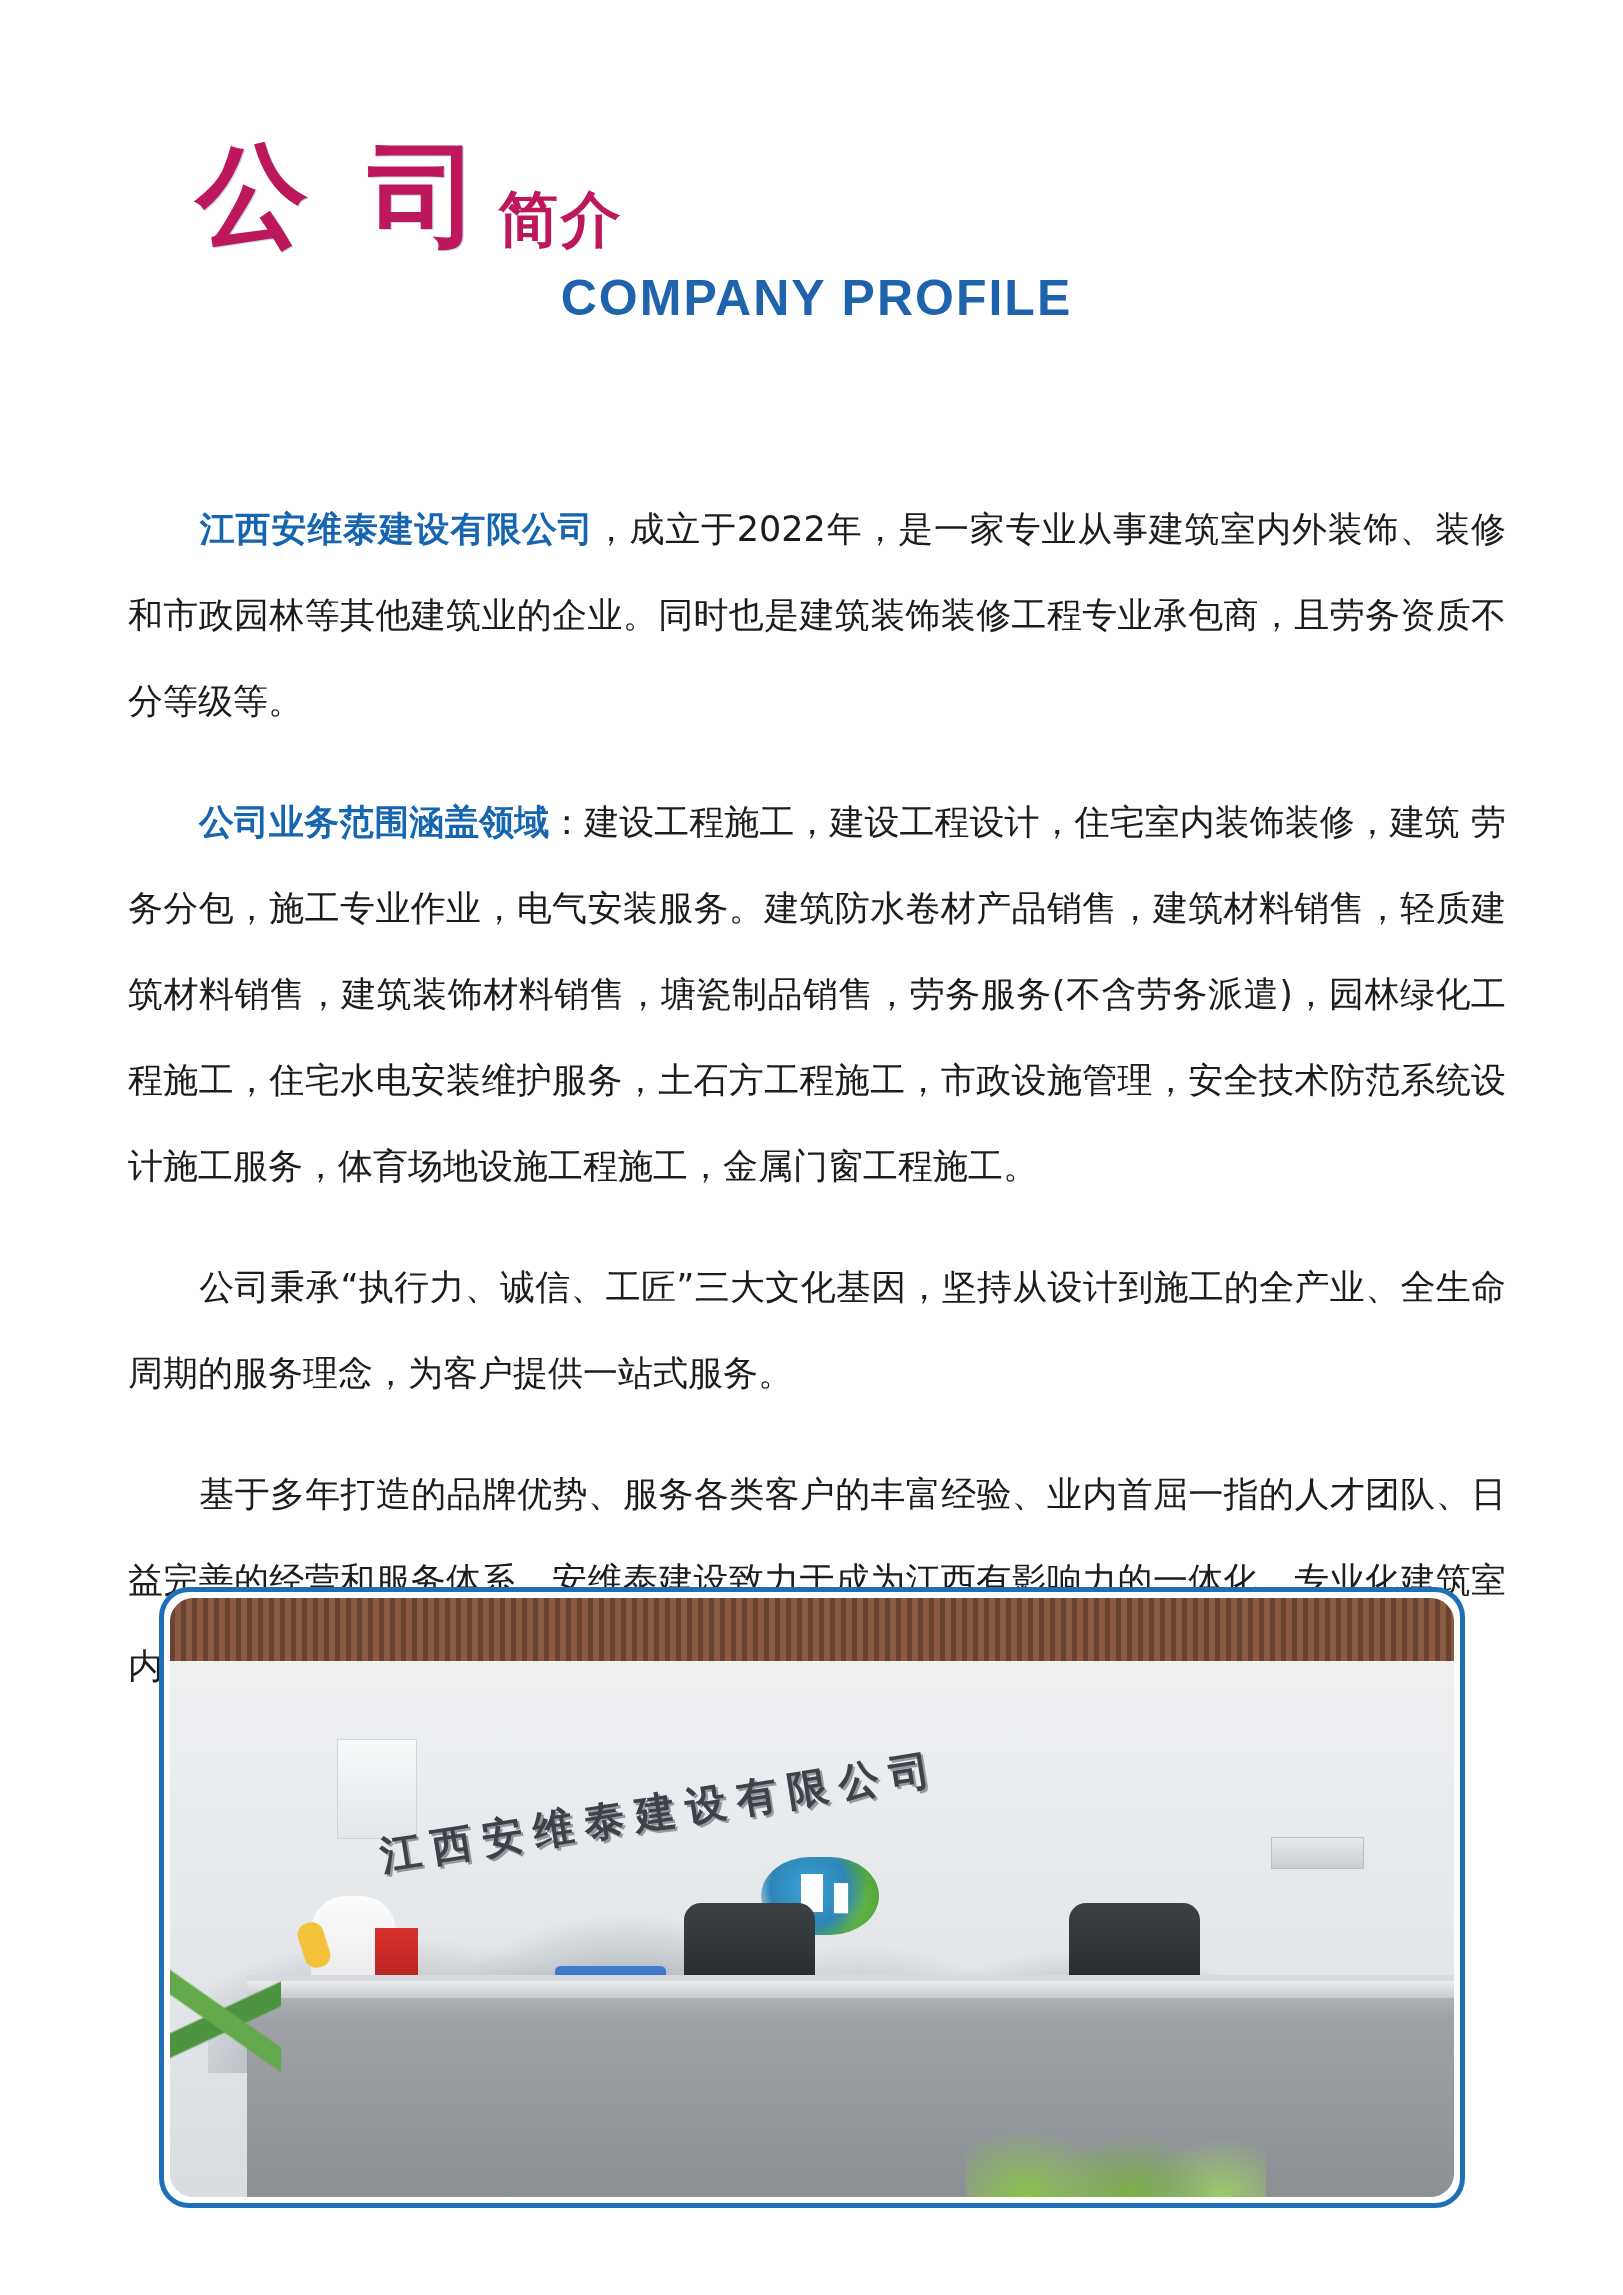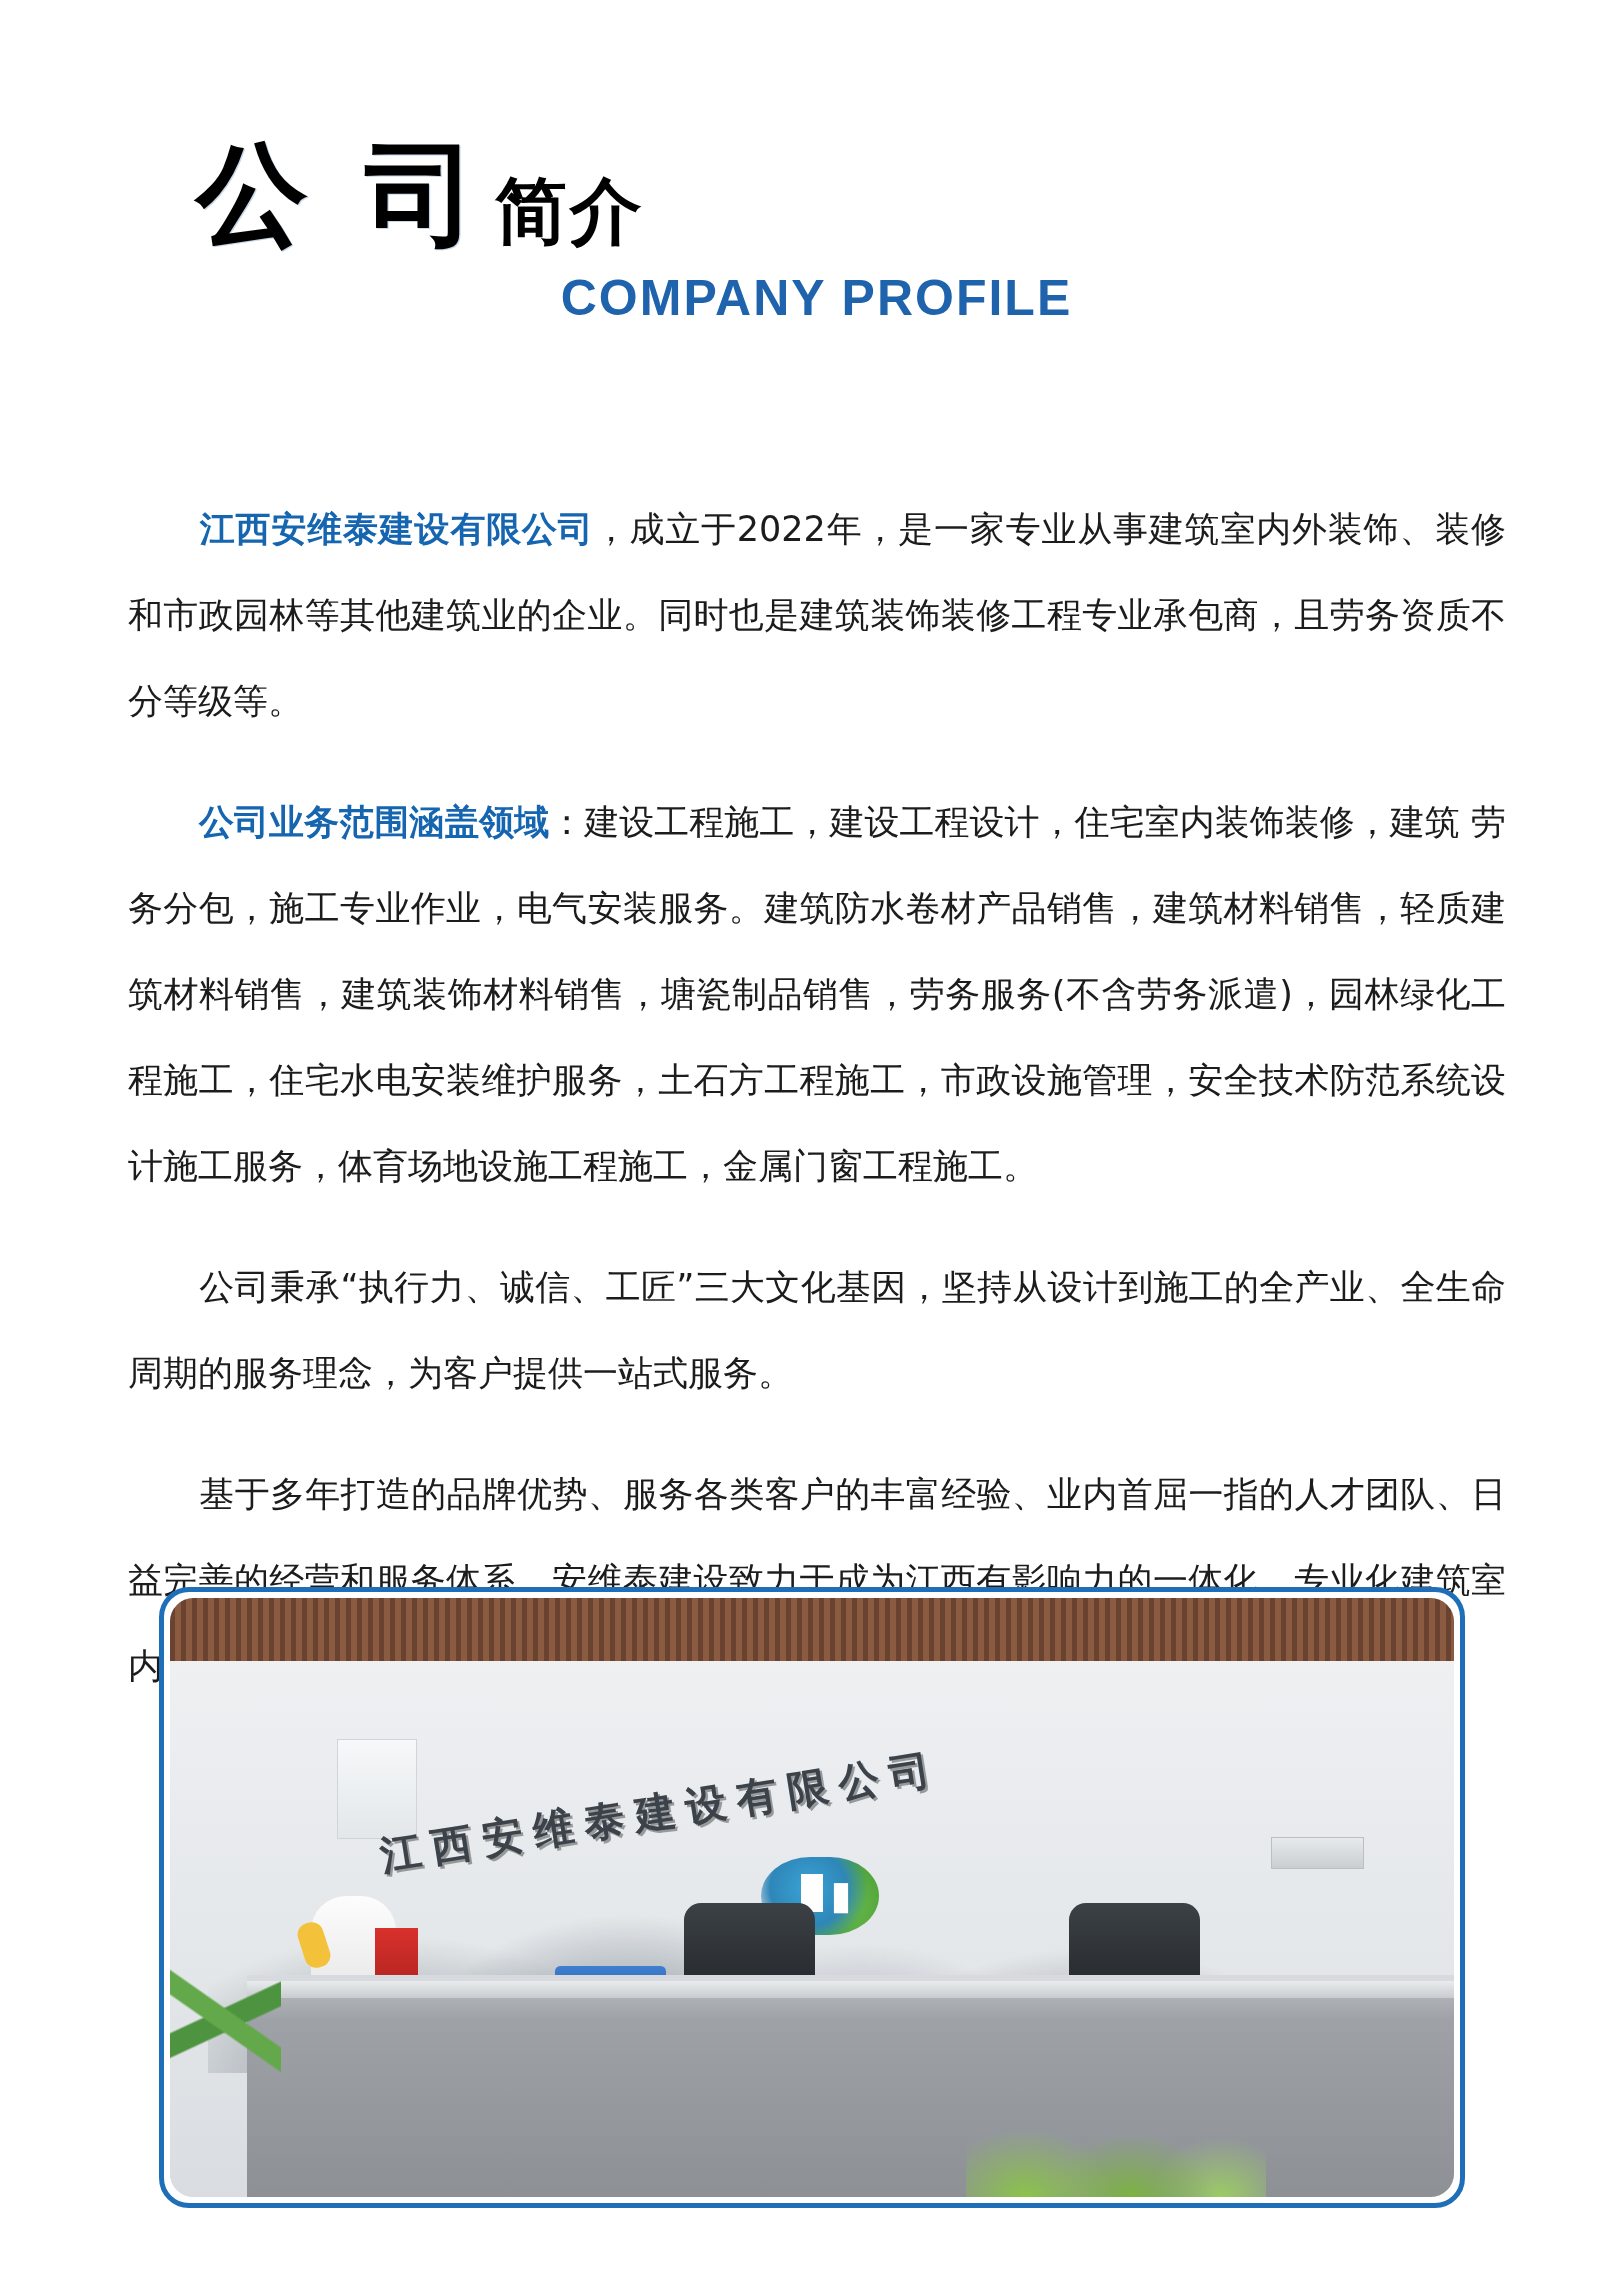--- a/index.html
+++ b/index.html
@@ -25,37 +25,37 @@
   }
 
   
   .header {
     position: absolute;
     left: 196px;
     top: 137px;
     width: 1241px;
   }
   .title-cn {
-    font-family: Liberation Serif, serif;
+    font-family: Liberation Sans, sans-serif;
     font-weight: 700;
     font-size: 98px;
     line-height: 1.05;
-    color: #000000;
+    color: #be185d;
     letter-spacing: 3.9px;
     white-space: nowrap;
     display: flex;
     align-items: flex-end;
   }
   .title-cn .big {
     font-size: 112px;
     letter-spacing: 14.4px;
     text-shadow: 1.3px 1.3px 0 rgba(26,95,168,0.25);
   }
   .title-cn .small {
-    font-size: 72px;
+    font-size: 60px;
     letter-spacing: 2.6px;
     position: relative;
     top: -3.9px;
     margin-left: 3.9px;
   }
   .title-en {
     margin-top: 14.4px;
     font-family: "Liberation Sans", sans-serif;
     font-weight: 700;
     font-size: 50px;

